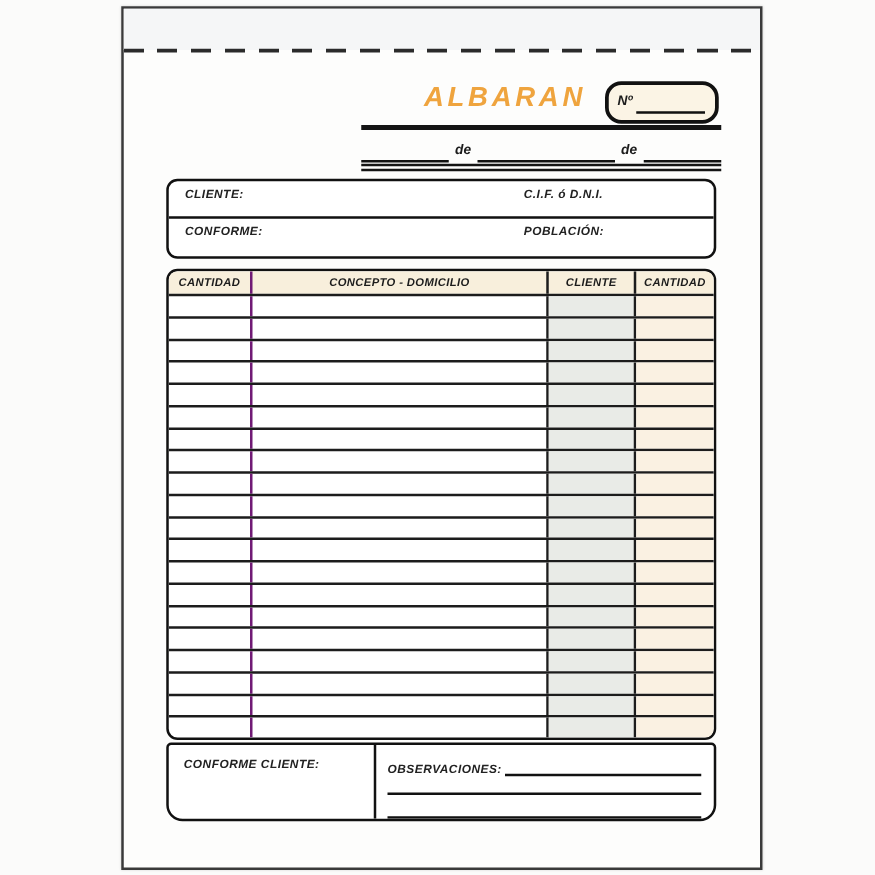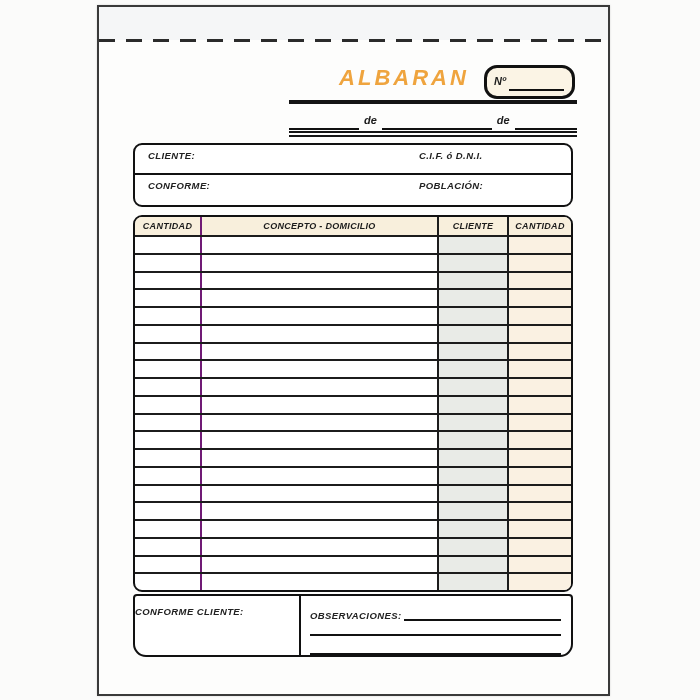--- a/index.html
+++ b/index.html
@@ -101,21 +101,21 @@
   .tc.c4{background:#faf1e2;}
 
   
   .footer-box{
     position:absolute;left:34px;top:587px;width:440px;height:63px;
     border:2px solid #111;border-radius:4px 4px 13px 13px;background:#fff;
     box-sizing:border-box;display:flex;overflow:hidden;
   }
   .conf{
     width:166px;border-right:2px solid #111;box-sizing:border-box;
-    padding:5px 0 0 0;
+    padding:5px 0 0 12px;
   }
   .obs{flex:1;position:relative;padding:0 10px 0 9px;}
   .obs-row1{
     position:absolute;left:9px;right:10px;top:14px;
     display:flex;align-items:flex-end;
   }
   .obs-row1 .lbl{white-space:nowrap;margin-right:3px;}
   .obs-fill{flex:1;border-bottom:2px solid #111;height:8px;}
   .obs-line{
     position:absolute;left:9px;right:10px;height:0;

